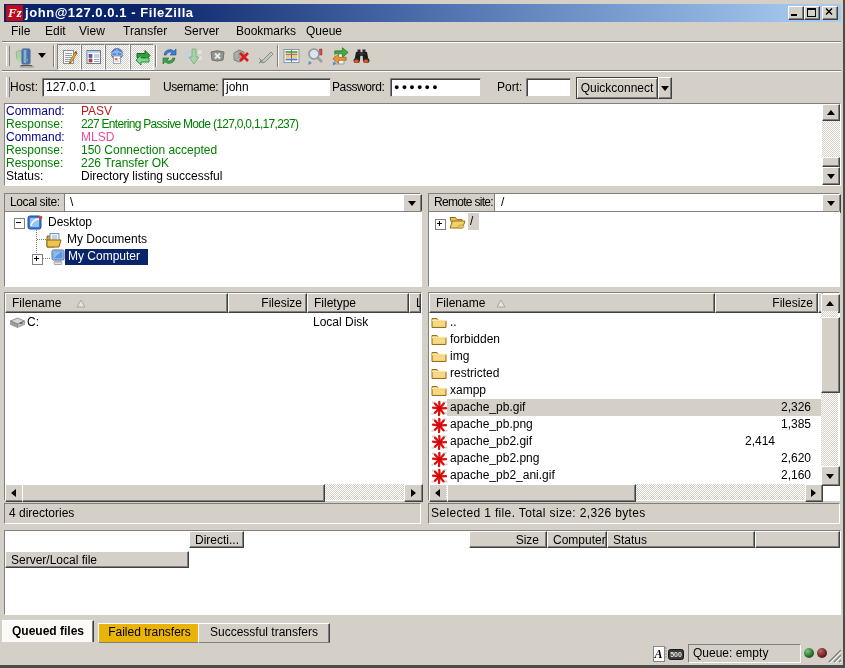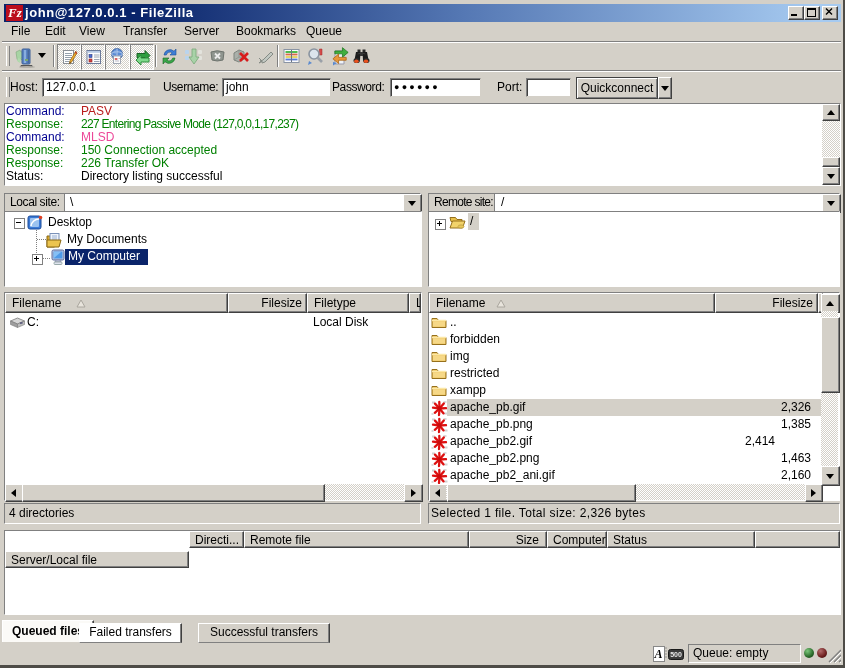--- a/index.html
+++ b/index.html
@@ -434,21 +434,21 @@
               <path d="M8.5 8.5 L15 8.2"></path>
               <path d="M8.5 8.5 L12.6 13.4"></path>
               <path d="M8.5 8.5 L8 15"></path>
               <path d="M8.5 8.5 L3.8 12.8"></path>
               <path d="M8.5 8.5 L2 7.6"></path>
               <path d="M8.5 8.5 L4 3.6"></path>
             </g>
             <circle cx="8.4" cy="8.4" r="2.1" fill="#c80c0c"></circle>
           </svg></div>
         <div class="abs" style="left:21px;top:136px;line-height:17px;">apache_pb2.png</div>
-        <div class="abs" style="left:280px;top:136px;width:102px;text-align:right;line-height:17px;">1,463</div>
+        <div class="abs" style="left:280px;top:136px;width:102px;text-align:right;line-height:17px;">2,620</div>
         <div class="abs" style="left:2px;top:154px;width:16px;height:15px;"><svg width="17" height="17" viewBox="0 0 17 17">
             <rect x="1" y="1.5" width="3" height="2" fill="#d2d2d2"></rect>
             <rect x="12.5" y="1" width="3" height="2" fill="#dadada"></rect>
             <rect x="0.5" y="13" width="2" height="2" fill="#dadada"></rect>
             <rect x="13.5" y="12.5" width="3" height="2" fill="#d2d2d2"></rect>
             <g stroke="#dd1010" stroke-width="2.3" stroke-linecap="round">
               <path d="M8.5 8 L8.3 2"></path>
               <path d="M8.5 8.5 L12.8 3.4"></path>
               <path d="M8.5 8.5 L15 8.2"></path>
               <path d="M8.5 8.5 L12.6 13.4"></path>
@@ -485,31 +485,30 @@
         </div>
   </div>
 </div>
 
 <div class="abs sunkeng" style="left:428px;top:503px;width:410px;height:19px;line-height:19px;"><span style="margin-left:2px;letter-spacing:0.35px;">Selected 1 file. Total size: 2,326 bytes</span></div>
 
 <div class="abs sunkenw" id="queue" style="left:4px;top:530px;width:835px;height:83px;">
   <div class="abs" style="left:0;top:0;width:833px;height:17px;">
     <div class="hcell" style="left:0;width:182px;margin-top:20px;"><span style="margin-left:5px;">Server/Local file</span></div>
     <div class="hcell" style="left:184px;width:53px;"><span style="margin-left:5px;">Directi...</span></div>
-    <div class="hcell" style="left:239px;width:223px;"><span style="margin-left:5px;">Remote file</span></div>
     <div class="hcell" style="left:464px;width:76px;text-align:right;"><span style="margin-right:7px;">Size</span></div>
     <div class="hcell" style="left:542px;width:58px;"><span style="margin-left:5px;">Computer</span></div>
     <div class="hcell" style="left:602px;width:146px;"><span style="margin-left:5px;">Status</span></div>
     <div class="hcell" style="left:750px;width:83px;"></div>
   </div>
 </div>
 
 <div class="abs" id="tabs" style="left:0;top:620px;width:845px;height:21px;">
   <div class="abs" style="left:2px;top:0;width:90px;height:21px;background:#d4d0c8;border-top:1px solid #fff;border-left:1px solid #fff;border-right:1px solid #404040;box-shadow:inset -1px 0 0 #808080;text-align:center;font-weight:bold;line-height:20px;background:#fbfaf7!important;">Queued files</div>
-  <div class="abs" style="left:79px;top:3px;width:101px;height:18px;background:#ffffff;border-top:1px solid #fff;border-left:1px solid #fff;border-right:1px solid #404040;border-bottom:1px solid #808080;box-shadow:inset -1px 0 0 #808080;text-align:center;line-height:17px;">Failed transfers</div>
+  <div class="abs" style="left:98px;top:3px;width:101px;height:18px;background:#eab308;border-top:1px solid #fff;border-left:1px solid #fff;border-right:1px solid #404040;border-bottom:1px solid #808080;box-shadow:inset -1px 0 0 #808080;text-align:center;line-height:17px;">Failed transfers</div>
   <div class="abs" style="left:198px;top:3px;width:130px;height:18px;background:#d4d0c8;border-top:1px solid #fff;border-left:1px solid #fff;border-right:1px solid #404040;border-bottom:1px solid #808080;box-shadow:inset -1px 0 0 #808080;text-align:center;line-height:17px;">Successful transfers</div>
 </div>
 
 <div class="abs" id="statusbar" style="left:0;top:642px;width:845px;height:23px;">
   <div class="abs" id="ic-ascii" style="left:653px;top:4px;"><svg width="14" height="16" viewBox="0 0 14 16">
           <rect x="0.5" y="0.5" width="11" height="15" fill="#fff" stroke="#888"></rect>
           <text x="1.5" y="12" font-family="Liberation Serif" font-style="italic" font-weight="bold" font-size="12" fill="#000">A</text>
           <path d="M12.5 2 h1 M12.5 5 h1 M12.5 8 h1 M12.5 11 h1" stroke="#555"></path>
         </svg></div>
   <div class="abs" id="ic-speed" style="left:668px;top:7px;"><svg width="16" height="11" viewBox="0 0 16 11">

